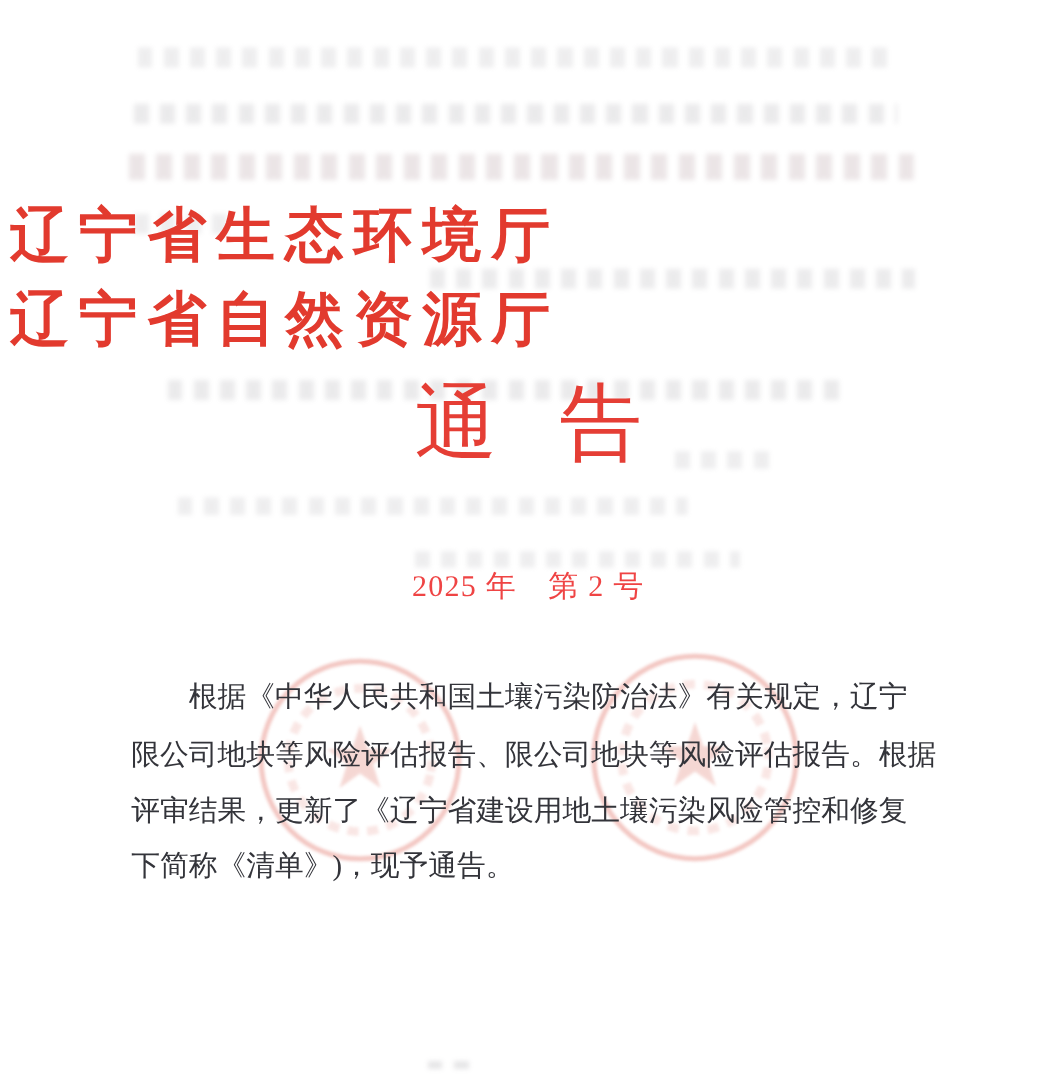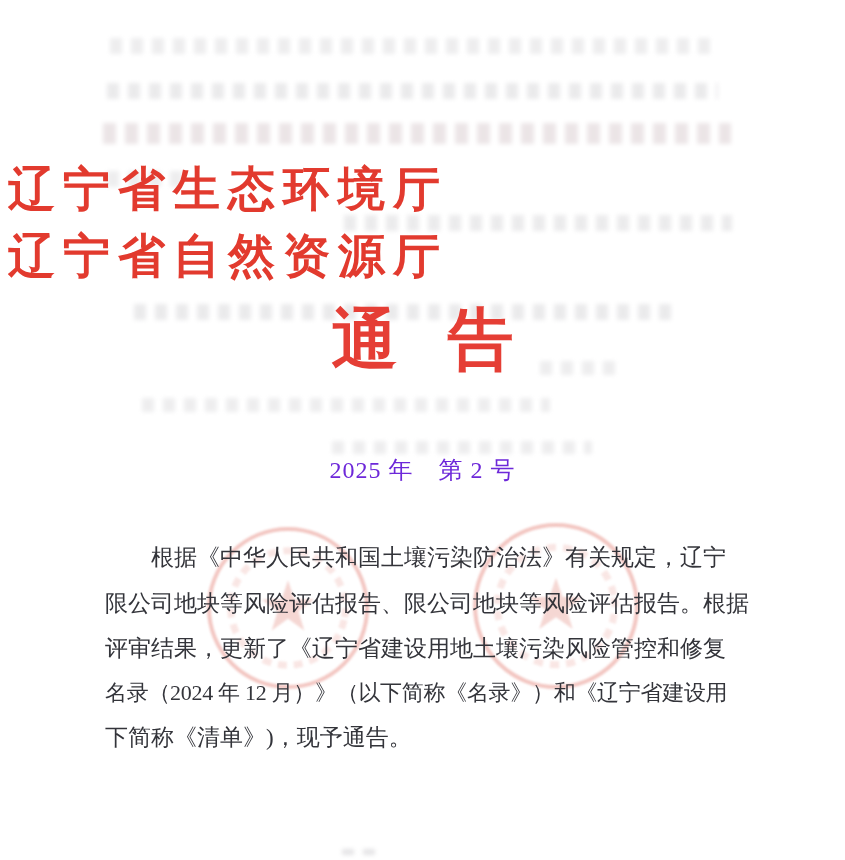--- a/index.html
+++ b/index.html
@@ -51,32 +51,32 @@
     color:#e23a2e;
     letter-spacing:8px;text-indent:8px;
     white-space:nowrap;
   }
   .issuer-1{top:162px;}
   .issuer-2{top:229px;}
 
   .doc-title{
     position:absolute;left:0;top:304px;width:845px;
     text-align:center;
-    font-size:66px;line-height:72px;font-weight:700;
+    font-size:66px;line-height:72px;font-weight:400;
     color:#e53e35;
     letter-spacing:50px;text-indent:50px;
     white-space:nowrap;
   }
 
   
   .doc-number{
     position:absolute;left:0;top:455px;width:845px;
     text-align:center;
     font-size:24px;line-height:30px;
-    color:#6d28d9;
+    color:#ef4444;
     letter-spacing:1px;
     white-space:nowrap;
   }
 
   
   .body-text{
     position:absolute;left:105px;top:537px;width:624px;
     color:#33343a;
   }
   .body-line{
@@ -124,17 +124,16 @@
   <div class="issuer issuer-2">辽宁省自然资源厅</div>
 
   <div class="doc-title">通告</div>
 
   <div class="doc-number">2025 年　第 2 号</div>
 
   <div class="body-text">
     <p class="body-line first">根据《中华人民共和国土壤污染防治法》有关规定，辽宁</p>
     <p class="body-line">限公司地块等风险评估报告、限公司地块等风险评估报告。根据</p>
     <p class="body-line">评审结果，更新了《辽宁省建设用地土壤污染风险管控和修复</p>
-    <p class="body-line condensed">名录（2024 年 12 月）》（以下简称《名录》）和《辽宁省建设用</p>
     <p class="body-line last">下简称《清单》)，现予通告。</p>
   </div>
 
 </div>
 
 </body></html>

